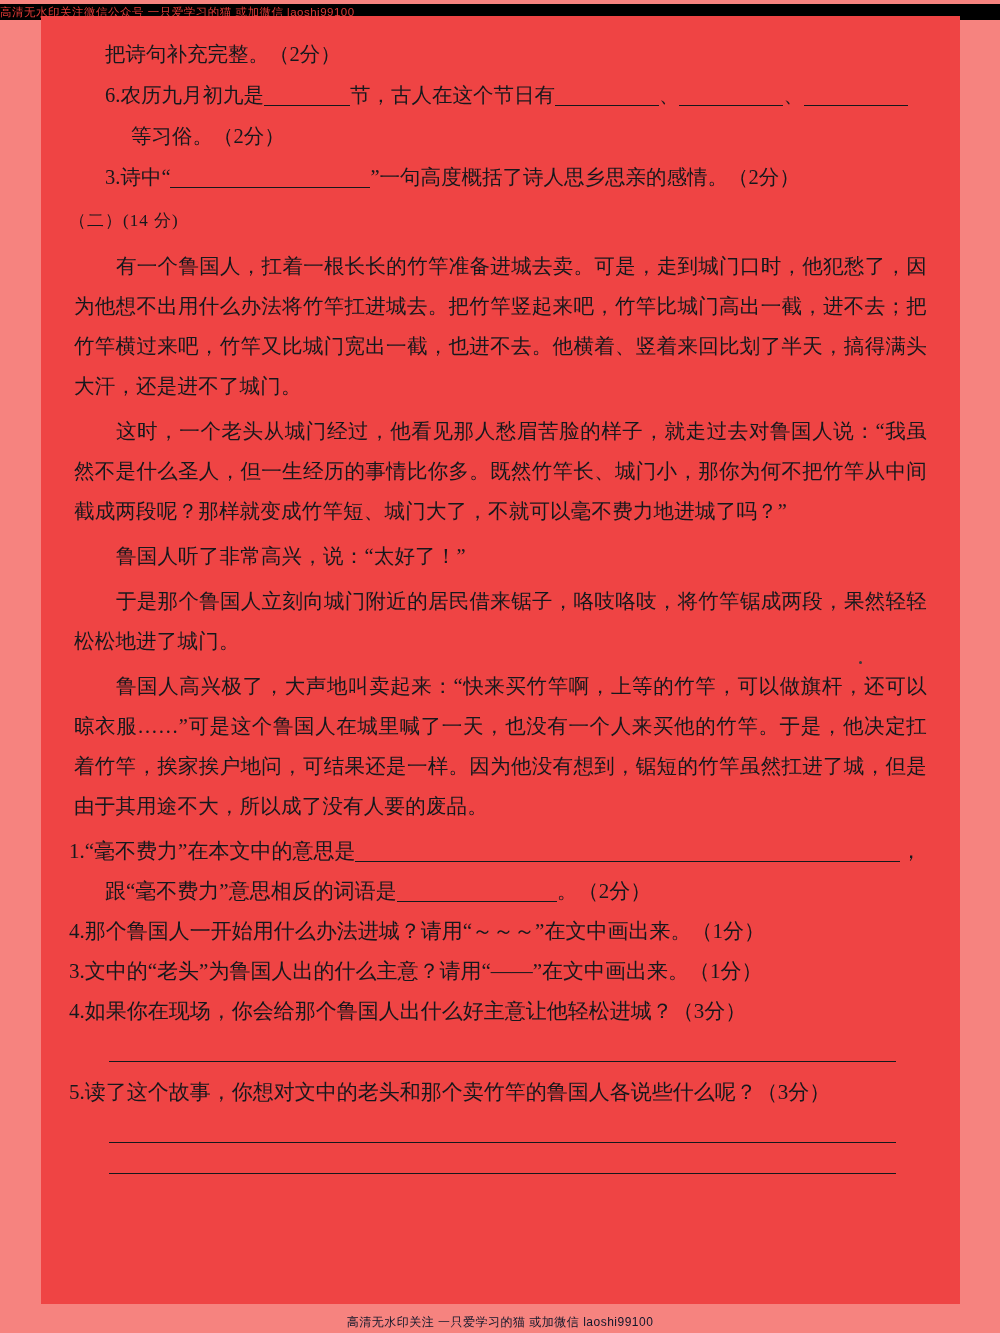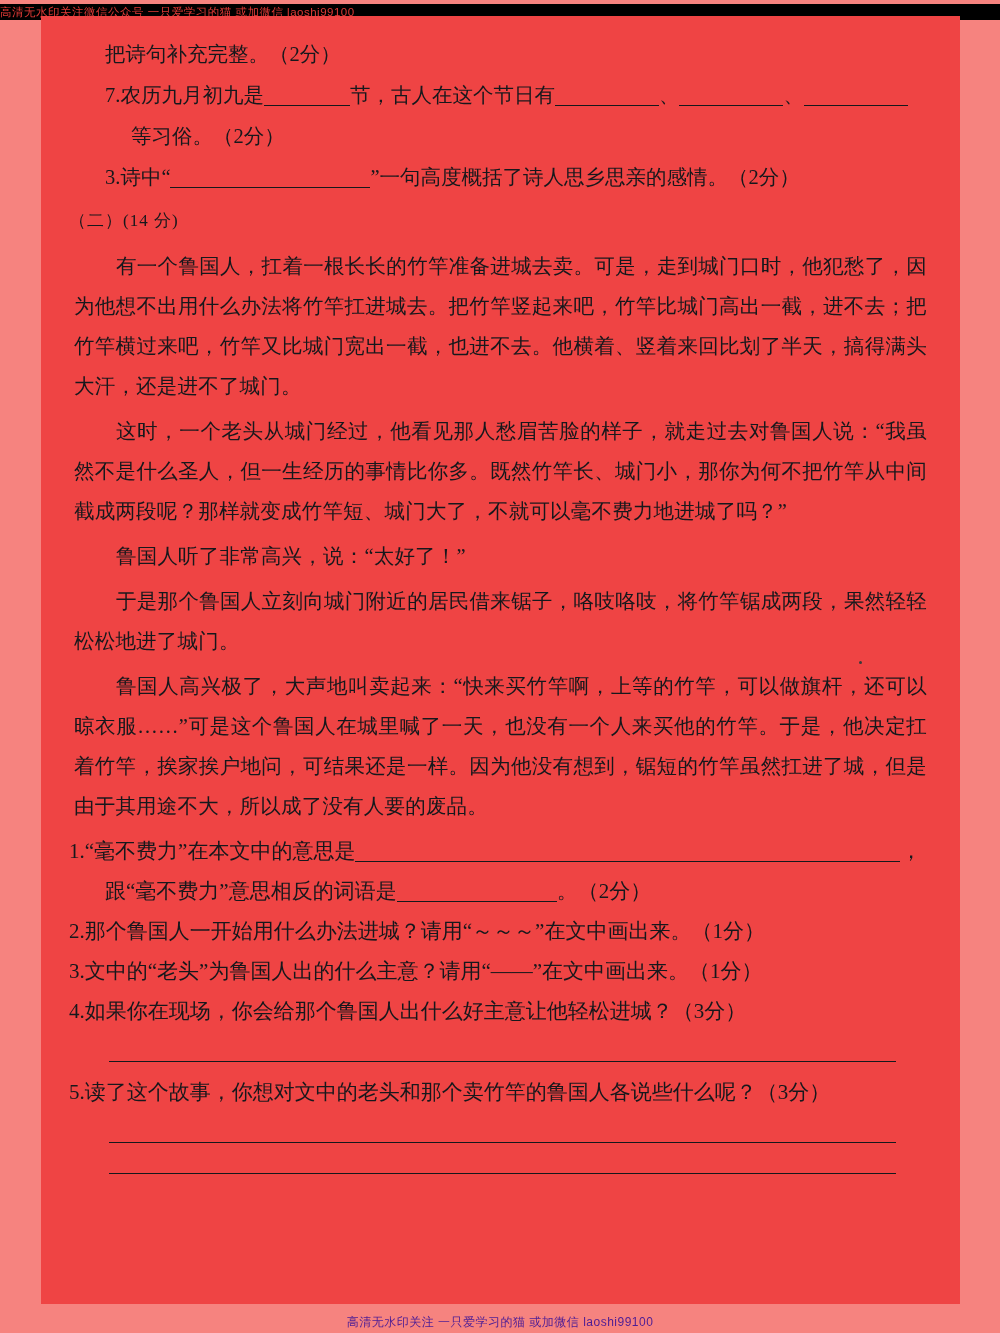--- a/index.html
+++ b/index.html
@@ -32,21 +32,21 @@
   .watermark-bottom {
     position: absolute;
     bottom: 0;
     left: 0;
     width: 1000px;
     height: 22px;
     line-height: 22px;
     text-align: center;
     font-family: "Liberation Sans", sans-serif;
     font-size: 12px;
-    color: #4c1d95;
+    color: #0f172a;
     background: #f6837f;
     letter-spacing: 0.5px;
     white-space: nowrap;
   }
   .page {
     position: absolute;
     top: 16px;
     left: 41px;
     width: 919px;
     height: 1288px;
@@ -127,21 +127,21 @@
 <body>
 
 <div class="watermark-top">高清无水印关注微信公众号  一只爱学习的猫  或加微信  laoshi99100</div>
 
 <div class="page">
   <div class="sheet">
 
     <div class="qline indent-num">把诗句补充完整。（2分）</div>
 
     <div class="qline indent-num">
-      <span>7.农历九月初九是</span><span class="u u-xs"></span><span>节，古人在这个节日有</span><span class="u u-s"></span><span>、</span><span class="u u-s"></span><span>、</span><span class="u u-s"></span>
+      <span>6.农历九月初九是</span><span class="u u-xs"></span><span>节，古人在这个节日有</span><span class="u u-s"></span><span>、</span><span class="u u-s"></span><span>、</span><span class="u u-s"></span>
     </div>
     <div class="qline indent-num2">等习俗。（2分）</div>
 
     <div class="qline indent-num">
       <span>3.诗中“</span><span class="u u-l"></span><span>”一句高度概括了诗人思乡思亲的感情。（2分）</span>
     </div>
 
     <div class="section-head">（二）(14 分)</div>
 
     <p class="para">有一个鲁国人，扛着一根长长的竹竿准备进城去卖。可是，走到城门口时，他犯愁了，因为他想不出用什么办法将竹竿扛进城去。把竹竿竖起来吧，竹竿比城门高出一截，进不去；把竹竿横过来吧，竹竿又比城门宽出一截，也进不去。他横着、竖着来回比划了半天，搞得满头大汗，还是进不了城门。</p>
@@ -150,21 +150,21 @@
     <p class="para">于是那个鲁国人立刻向城门附近的居民借来锯子，咯吱咯吱，将竹竿锯成两段，果然轻轻松松地进了城门。</p>
     <p class="para">鲁国人高兴极了，大声地叫卖起来：“快来买竹竿啊，上等的竹竿，可以做旗杆，还可以晾衣服……”可是这个鲁国人在城里喊了一天，也没有一个人来买他的竹竿。于是，他决定扛着竹竿，挨家挨户地问，可结果还是一样。因为他没有想到，锯短的竹竿虽然扛进了城，但是由于其用途不大，所以成了没有人要的废品。</p>
 
     <div class="q-block">
       <span>1.“毫不费力”在本文中的意思是</span><span class="u u-q1"></span><span>，</span>
     </div>
     <div class="q-block indent-num">
       <span>跟“毫不费力”意思相反的词语是</span><span class="u u-q2"></span><span>。（2分）</span>
     </div>
 
-    <div class="q-block">2.那个鲁国人一开始用什么办法进城？请用“～～～”在文中画出来。（1分）</div>
+    <div class="q-block">4.那个鲁国人一开始用什么办法进城？请用“～～～”在文中画出来。（1分）</div>
     <div class="q-block">3.文中的“老头”为鲁国人出的什么主意？请用“——”在文中画出来。（1分）</div>
     <div class="q-block">4.如果你在现场，你会给那个鲁国人出什么好主意让他轻松进城？（3分）</div>
 
     <div class="answer-line"></div>
 
     <div class="gap-sm"></div>
     <div class="q-block">5.读了这个故事，你想对文中的老头和那个卖竹竿的鲁国人各说些什么呢？（3分）</div>
 
     <div class="answer-line"></div>
     <div class="answer-line"></div>

